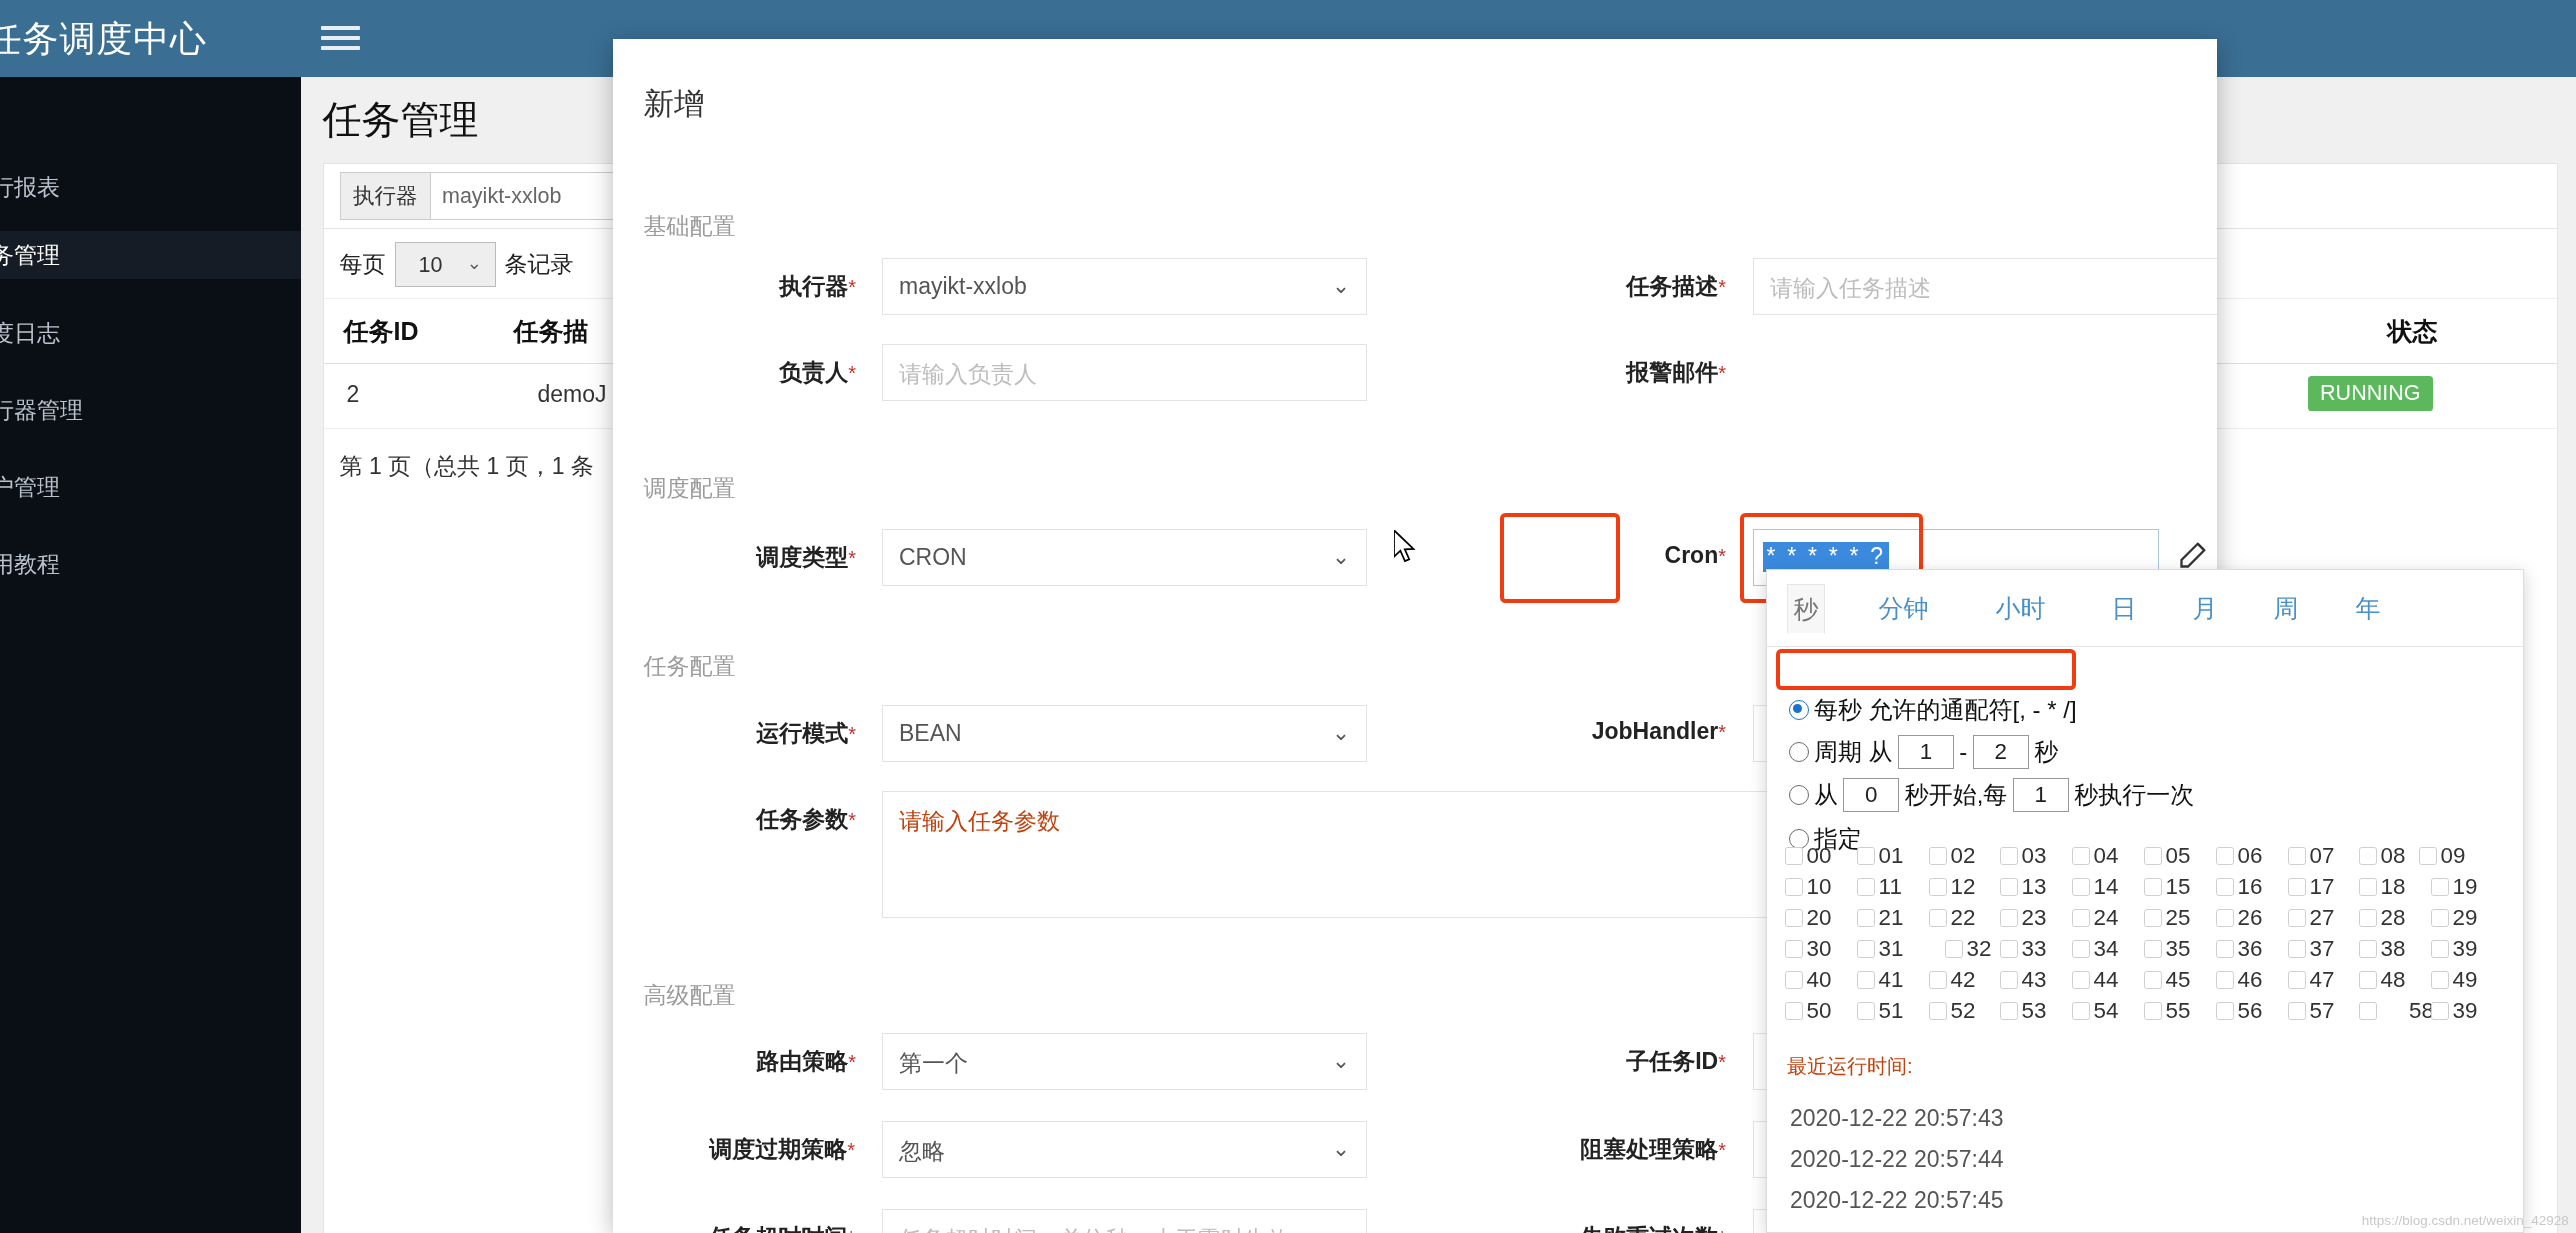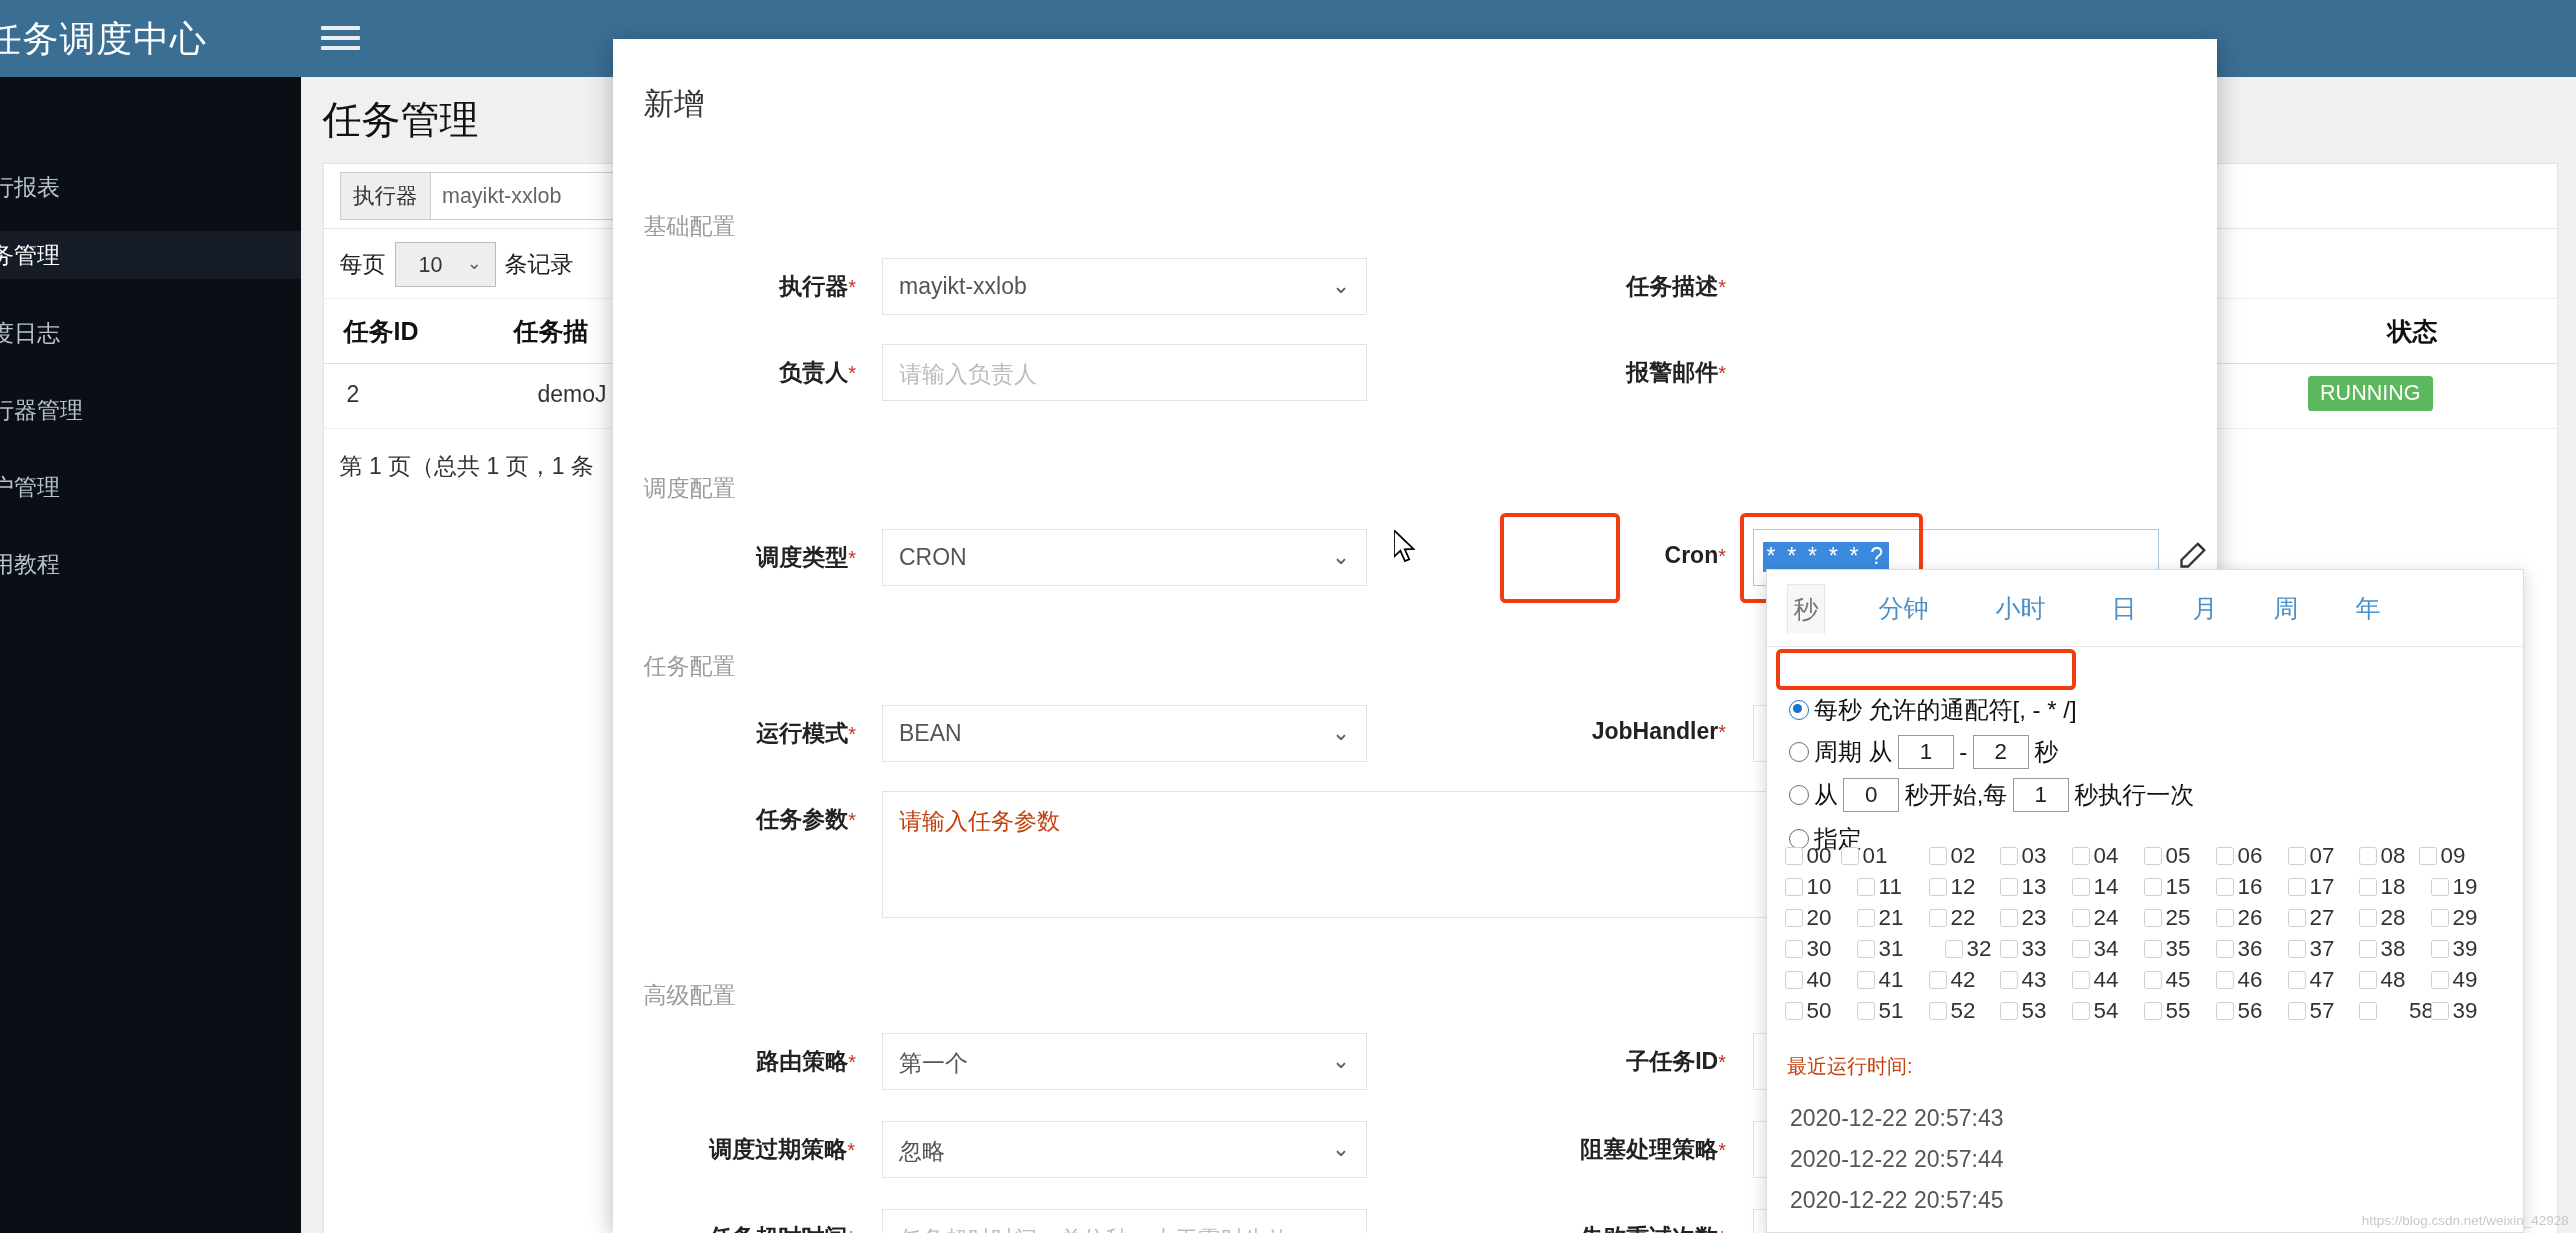--- a/index.html
+++ b/index.html
@@ -272,20 +272,23 @@
       <span>执行器</span><span class="req">*</span>
     </div>
     <div class="fctl" style="left:269px; top:219px; width:485px;">
       <span class="val">mayikt-xxlob</span>
       <span class="caret">⌄</span>
     </div>
 
     <div class="frow-label" style="left:898px; top:232px; width:215px;">
       <span>任务描述</span><span class="req">*</span>
     </div>
+    <div class="fctl" style="left:1140px; top:219px; width:485px;">
+      <span class="ph">请输入任务描述</span>
+    </div>
 
     <div class="frow-label" style="left:63px; top:318px; width:180px;">
       <span>负责人</span><span class="req">*</span>
     </div>
     <div class="fctl" style="left:269px; top:305px; width:485px;">
       <span class="ph">请输入负责人</span>
     </div>
 
     <div class="frow-label" style="left:898px; top:318px; width:215px;">
       <span>报警邮件</span><span class="req">*</span>
@@ -434,21 +437,21 @@
 
       <div class="hl-red" style="left:9px; top:1.8px; width:300px; height:41px;"></div>
 
       <div class="num-grid">
 
         <div class="num-row">
           <span class="num-cell" style="left:0px;">
               <span class="chk"></span>
               <span class="num-lab">00</span>
             </span>
-          <span class="num-cell" style="left:56px;">
+          <span class="num-cell" style="left:72px;">
               <span class="chk"></span>
               <span class="num-lab">01</span>
             </span>
           <span class="num-cell" style="left:144px;">
               <span class="chk"></span>
               <span class="num-lab">02</span>
             </span>
           <span class="num-cell" style="left:215px;">
               <span class="chk"></span>
               <span class="num-lab">03</span>

